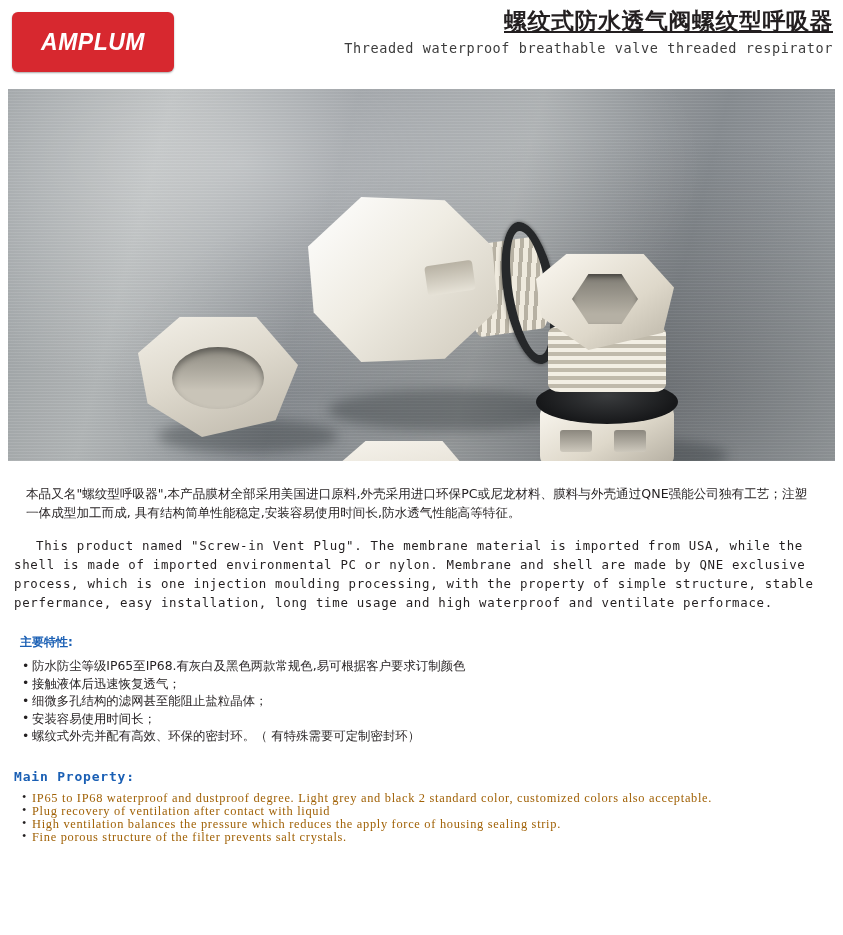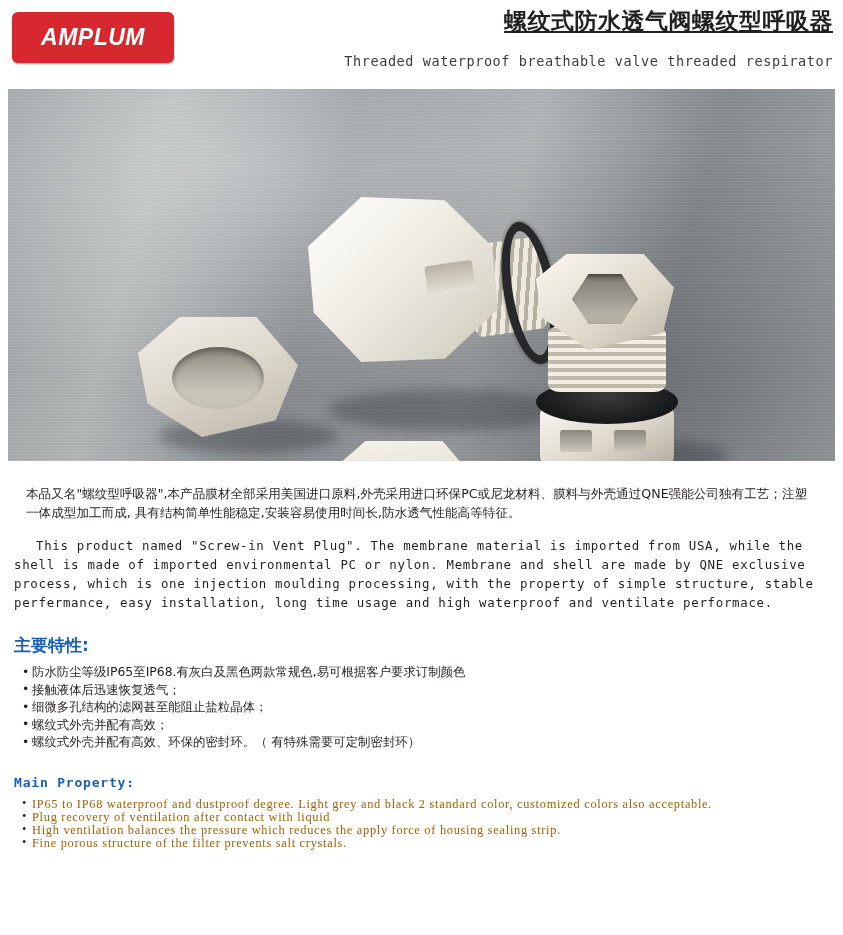--- a/index.html
+++ b/index.html
@@ -24,21 +24,21 @@
   .header {
     position: relative;
     height: 72px;
     padding: 0;
   }
   .logo {
     position: absolute;
     left: 12px;
     top: 12px;
     width: 162px;
-    height: 51px;
+    height: 60px;
     background: #d7282f;
     border-radius: 6px;
     box-shadow: 0 1px 2px rgba(0,0,0,0.35);
     display: flex;
     align-items: center;
     justify-content: center;
   }
   .logo-text {
     color: #ffffff;
     font-size: 23px;
@@ -60,21 +60,21 @@
     letter-spacing: 0.5px;
     line-height: 30px;
     font-family: "DejaVu Sans", sans-serif;
     text-decoration: underline;
   }
   .title-en {
     font-size: 13.5px;
     color: #3c3c3c;
     letter-spacing: 0.6px;
     line-height: 20px;
-    margin-top: 15px;
+    margin-top: 2px;
     font-family: "DejaVu Sans Mono", monospace;
   }
 
   
   .hero {
     position: absolute;
     left: 8px;
     top: 89px;
     width: 827px;
     height: 372px;
@@ -209,22 +209,22 @@
   .para-en {
     margin: 14px 14px 0 14px;
     font-size: 12.4px;
     line-height: 19px;
     color: #231f20;
     letter-spacing: 0.7px;
     font-family: "DejaVu Sans Mono", monospace;
     text-indent: 22px;
   }
   .section-head-cn {
-    margin: 22px 0 6px 14px;
-    font-size: 17px;
+    margin: 22px 0 6px 20px;
+    font-size: 12px;
     font-weight: bold;
     color: #1a5fb4;
     font-family: "DejaVu Sans", sans-serif;
   }
   .section-head-en {
     margin: 24px 0 8px 14px;
     font-size: 13px;
     font-weight: bold;
     color: #1a5fb4;
     letter-spacing: 0.8px;
@@ -322,21 +322,21 @@
 
     <p class="para-cn">本品又名"螺纹型呼吸器",本产品膜材全部采用美国进口原料,外壳采用进口环保PC或尼龙材料、膜料与外壳通过QNE强能公司独有工艺；注塑一体成型加工而成, 具有结构简单性能稳定,安装容易使用时间长,防水透气性能高等特征。</p>
 
     <p class="para-en">This product named "Screw-in Vent Plug". The membrane material is imported from USA, while the shell is made of imported environmental PC or nylon. Membrane and shell are made by QNE exclusive process, which is one injection moulding processing, with the property of simple structure, stable perfermance, easy installation, long time usage and high waterproof and ventilate performace.</p>
 
     <div class="section-head-cn">主要特性:</div>
     <ul class="feat-cn">
       <li>防水防尘等级IP65至IP68.有灰白及黑色两款常规色,易可根据客户要求订制颜色</li>
       <li>接触液体后迅速恢复透气；</li>
       <li>细微多孔结构的滤网甚至能阻止盐粒晶体；</li>
-      <li>螺纹式外壳并配有高效；</li>
+      <li>安装容易使用时间长；</li>
       <li>螺纹式外壳并配有高效、环保的密封环。（ 有特殊需要可定制密封环）</li>
     </ul>
 
     <div class="section-head-en">Main Property:</div>
     <ul class="feat-en">
       <li>IP65 to IP68 waterproof and dustproof degree. Light grey and black 2 standard color, customized colors also acceptable.</li>
       <li>Plug recovery of ventilation after contact with liquid</li>
       <li>High ventilation balances the pressure which reduces the apply force of housing sealing strip.</li>
       <li>Fine porous structure of the filter prevents salt crystals.</li>
 

